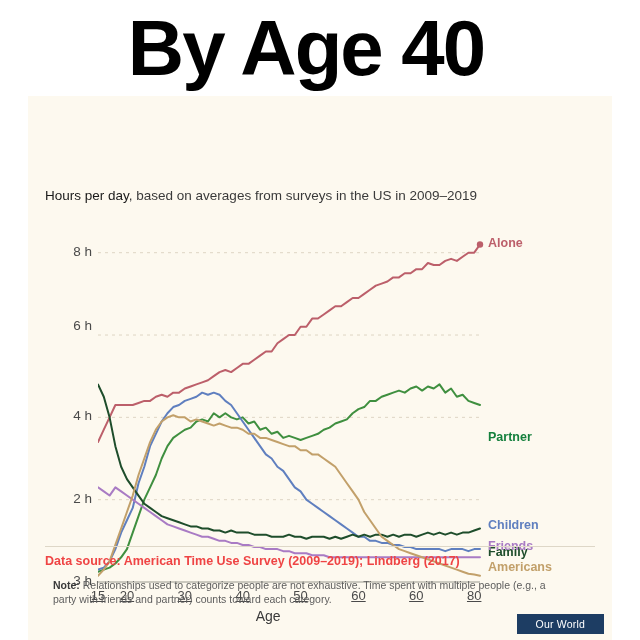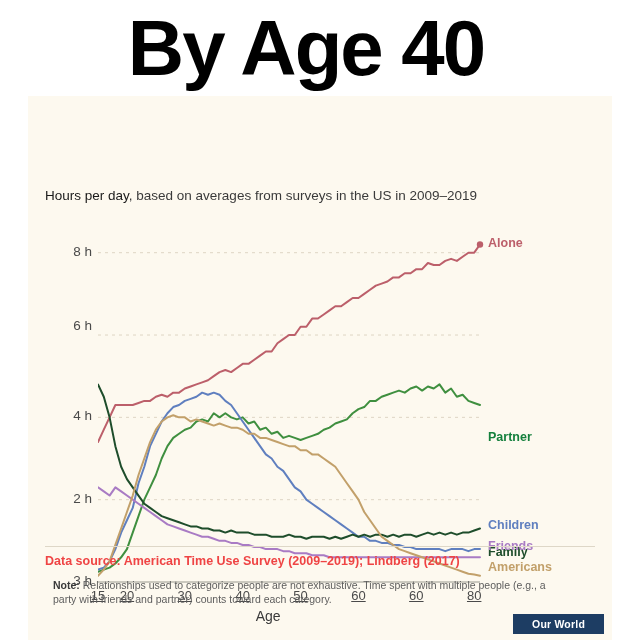--- a/index.html
+++ b/index.html
@@ -74,21 +74,21 @@
     font-size:10.5px;color:#5d5d5d;line-height:1.35;margin-left:8px;
   }
   .note b{font-weight:bold;color:#3a3a3a;}
   .divider{
     position:absolute;left:17px;top:450px;width:550px;height:1px;
     background:#ded7c7;
   }
   .owid{
     position:absolute;right:8px;bottom:6px;
     background:#1d3d63;color:#fff;
-    font-size:10.5px;font-weight:bold;
+    font-size:10.5px;font-weight:normal;
     padding:4px 19px;
     letter-spacing:.2px;
     text-align:center;
   }
 </style>
 </head>
 <body>
 
 <div id="root">
 

